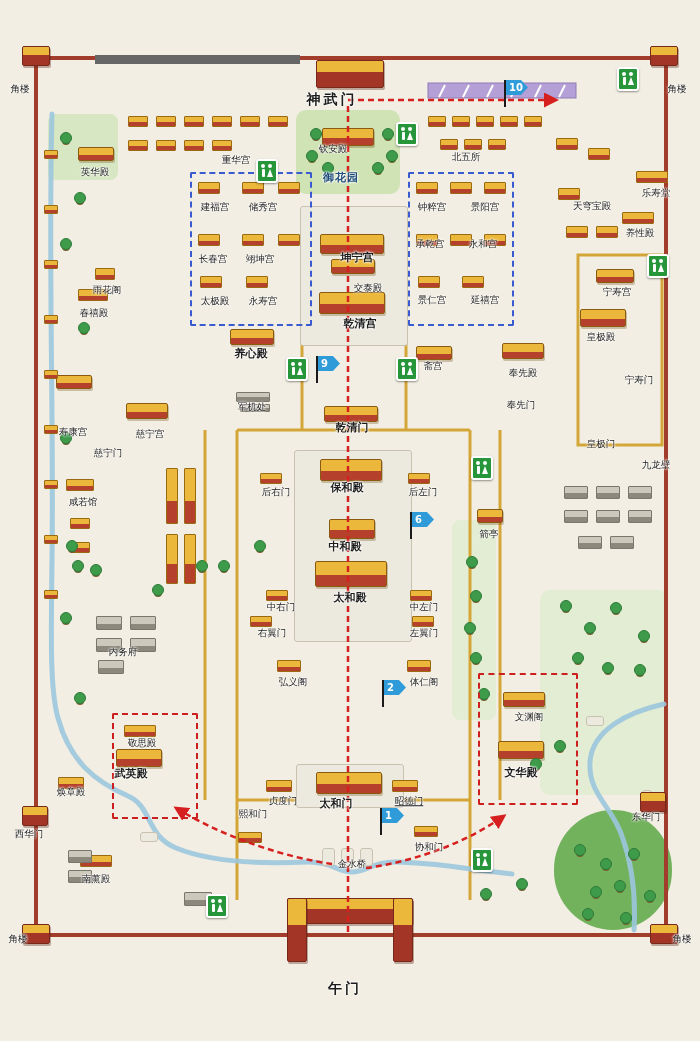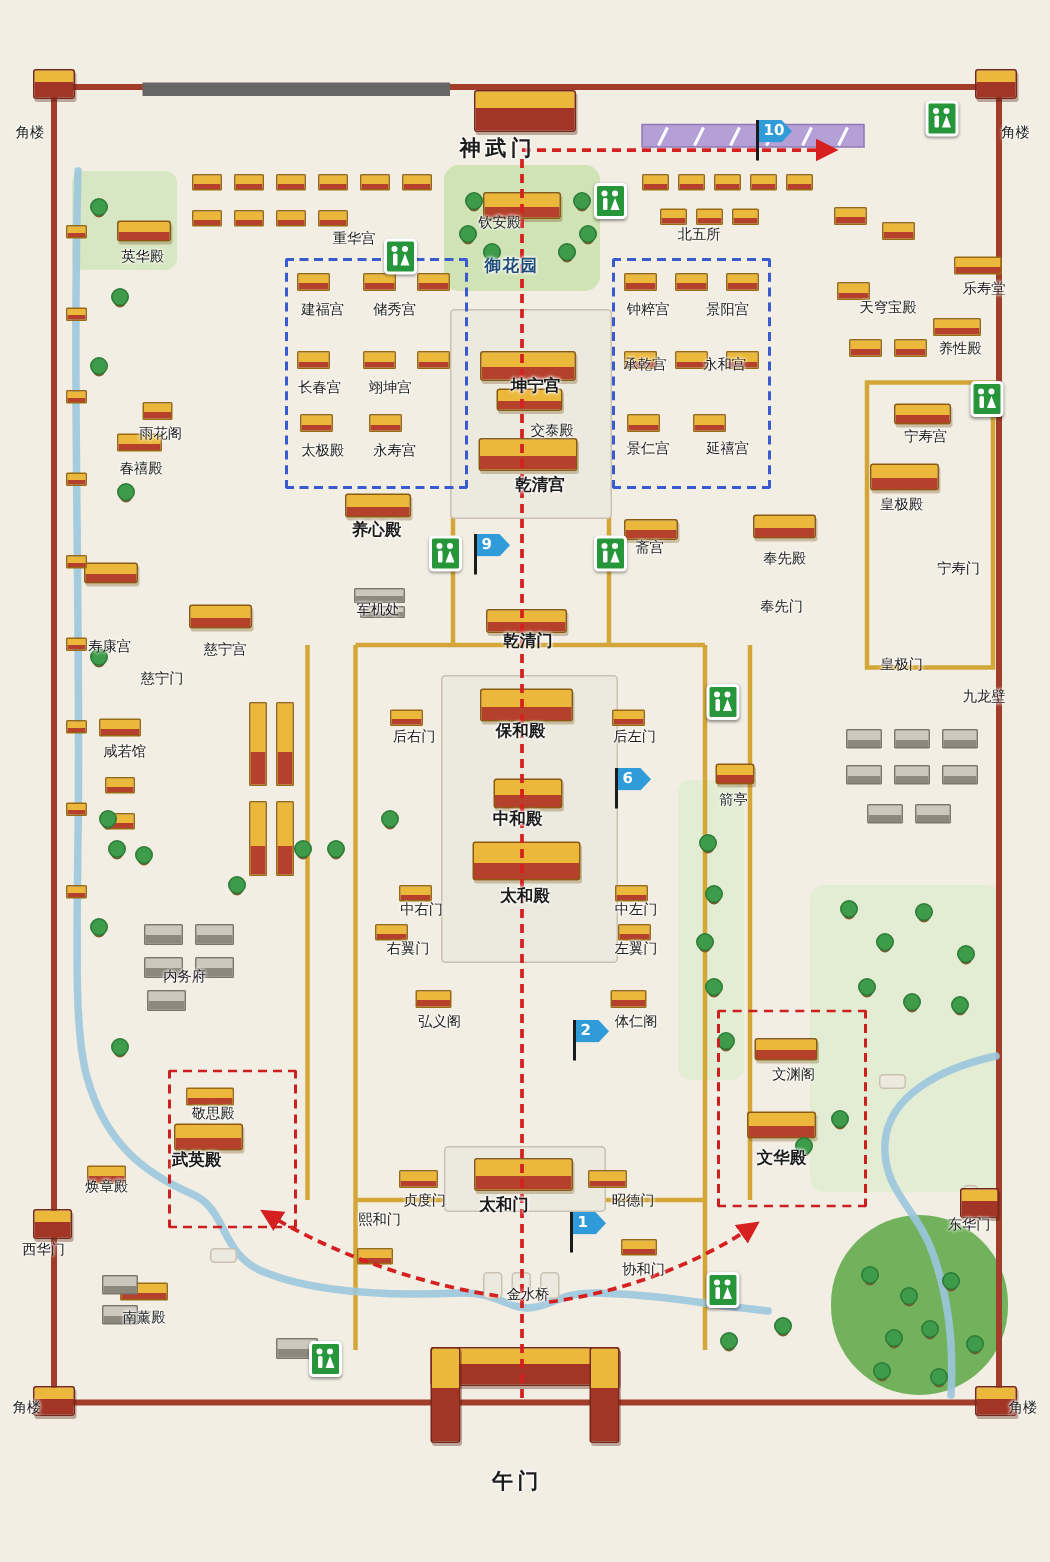--- a/index.html
+++ b/index.html
@@ -343,21 +343,21 @@
       <div class="lbl" style="left: 123px; top: 652px;">内务府</div>
       <div class="lbl" style="left: 293px; top: 682px;">弘义阁</div>
       <div class="lbl" style="left: 424px; top: 682px;">体仁阁</div>
       <div class="lbl" style="left: 529px; top: 717px;">文渊阁</div>
       <div class="lbl" style="left: 142px; top: 743px;">敬思殿</div>
       <div class="lbl b" style="left: 131px; top: 773px;">武英殿</div>
       <div class="lbl b" style="left: 521px; top: 772px;">文华殿</div>
       <div class="lbl" style="left: 71px; top: 792px;">焕章殿</div>
       <div class="lbl" style="left: 283px; top: 801px;">贞度门</div>
       <div class="lbl b" style="left: 336px; top: 803px;">太和门</div>
-      <div class="lbl" style="left: 422px; top: 801px;">昭德门</div>
+      <div class="lbl" style="left: 409px; top: 801px; text-decoration: underline;">昭德门</div>
       <div class="lbl" style="left: 646px; top: 817px;">东华门</div>
       <div class="lbl" style="left: 29px; top: 834px;">西华门</div>
       <div class="lbl" style="left: 429px; top: 847px;">协和门</div>
       <div class="lbl" style="left: 253px; top: 814px;">熙和门</div>
       <div class="lbl" style="left: 352px; top: 864px;">金水桥</div>
       <div class="lbl" style="left: 96px; top: 879px;">南薰殿</div>
       <div class="lbl B" style="left: 345px; top: 988px;">午门</div>
     </div>
   <div id="toilets" class="layer">
       <div class="toilet" style="left: 628px; top: 79px;">

